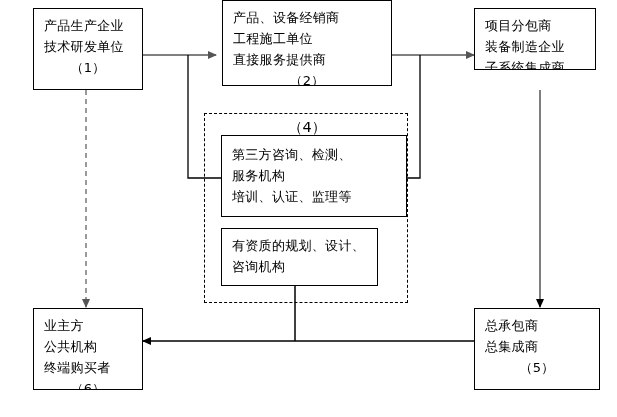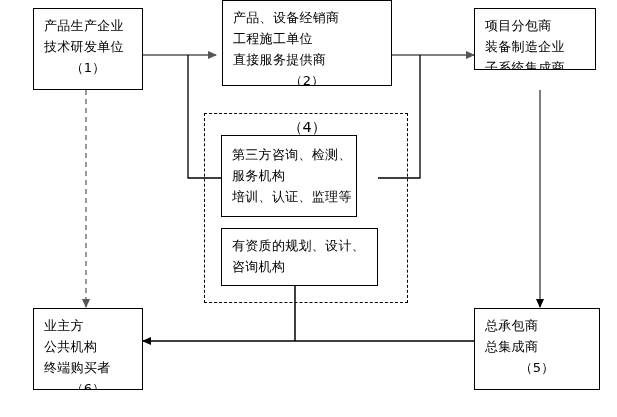--- a/index.html
+++ b/index.html
@@ -120,21 +120,21 @@
     <div class="line num">（2）</div>
   </div>
 
   <div class="node" style="left:474px; top:8px; width:122px; height:62px;">
     <div class="line">项目分包商</div>
     <div class="line">装备制造企业</div>
     <div class="line">子系统集成商</div>
     <div class="line num">（3）</div>
   </div>
 
-  <div class="node inner" style="left:221px; top:135px; width:136px; height:82px; padding-top:8px;">
+  <div class="node inner" style="left:221px; top:135px; width:186px; height:82px; padding-top:8px;">
     <div class="line">第三方咨询、检测、</div>
     <div class="line">服务机构</div>
     <div class="line">培训、认证、监理等</div>
   </div>
 
   <div class="node inner" style="left:221px; top:228px; width:157px; height:58px; ">
     <div class="line">有资质的规划、设计、</div>
     <div class="line">咨询机构</div>
   </div>
 

